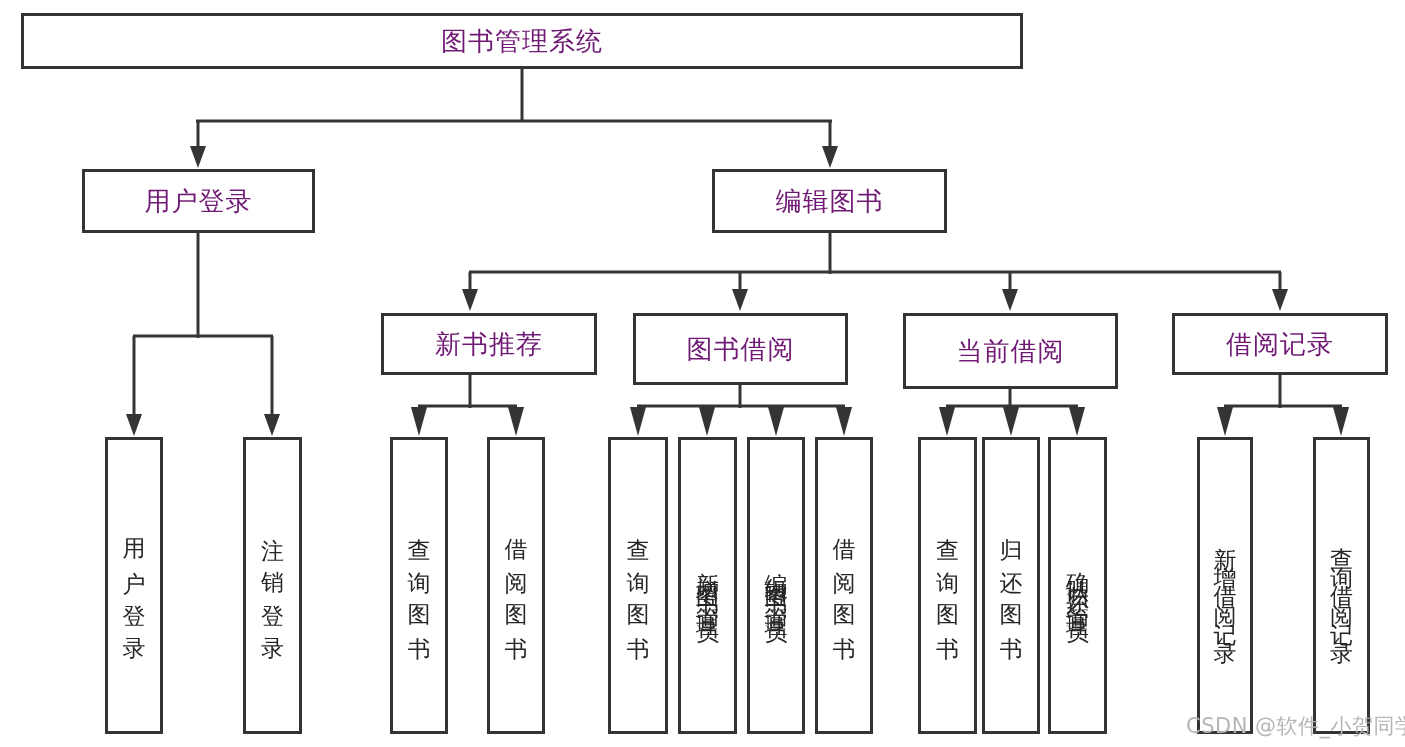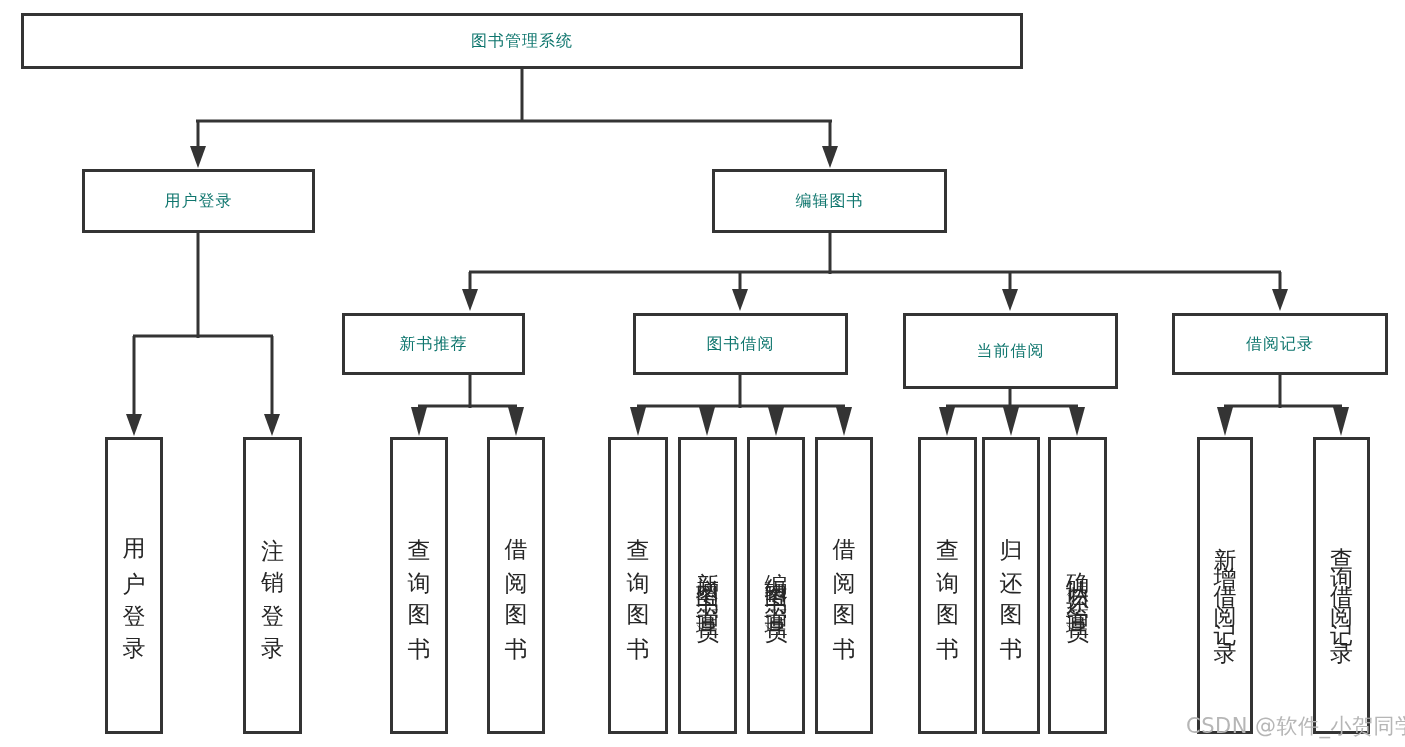--- a/index.html
+++ b/index.html
@@ -8,21 +8,21 @@
     font-family:"DejaVu Sans", sans-serif; overflow:hidden; color:#222;
   }
   svg.connectors { position:absolute; left:0; top:0; z-index:1; }
   svg.connectors line { stroke:#343434; stroke-width:3; }
   svg.connectors polygon { fill:#343434; }
   .box {
     position:absolute; box-sizing:border-box; background:#ffffff;
     border:3px solid #343434; display:flex; align-items:center; justify-content:center;
     z-index:2;
   }
-  .hlabel { font-size:16px; color:#0f766e; letter-spacing:1px; white-space:nowrap; }
+  .hlabel { font-size:26px; color:#701a75; letter-spacing:1px; white-space:nowrap; }
   .root-box  { border-width:3px; }
   .vtext {
     writing-mode:vertical-rl; text-orientation:mixed;
     font-size:23px; line-height:1; color:#262626; white-space:nowrap;
   }
   .ls-wide  { letter-spacing:33px; }  
   .ls-mid   { letter-spacing:19px; }  
   .ls-tight { letter-spacing:7px; }   
   .watermark {
     position:absolute; left:1186px; top:712px; z-index:5;
@@ -89,24 +89,24 @@
     <span class="hlabel">图书管理系统</span>
   </div>
 
   <div class="box" style="left:82px;top:169px;width:233px;height:64px">
     <span class="hlabel">用户登录</span>
   </div>
   <div class="box" style="left:712px;top:169px;width:235px;height:64px">
     <span class="hlabel">编辑图书</span>
   </div>
 
-  <div class="box" style="left:342px;top:313px;width:183px;height:62px">
+  <div class="box" style="left:381px;top:313px;width:216px;height:62px">
     <span class="hlabel">新书推荐</span>
   </div>
-  <div class="box" style="left:633px;top:313px;width:215px;height:62px">
+  <div class="box" style="left:633px;top:313px;width:215px;height:72px">
     <span class="hlabel">图书借阅</span>
   </div>
   <div class="box" style="left:903px;top:313px;width:215px;height:76px">
     <span class="hlabel">当前借阅</span>
   </div>
   <div class="box" style="left:1172px;top:313px;width:216px;height:62px">
     <span class="hlabel">借阅记录</span>
   </div>
 
   <div class="box" style="left:105px;top:437px;width:58px;height:297px">

